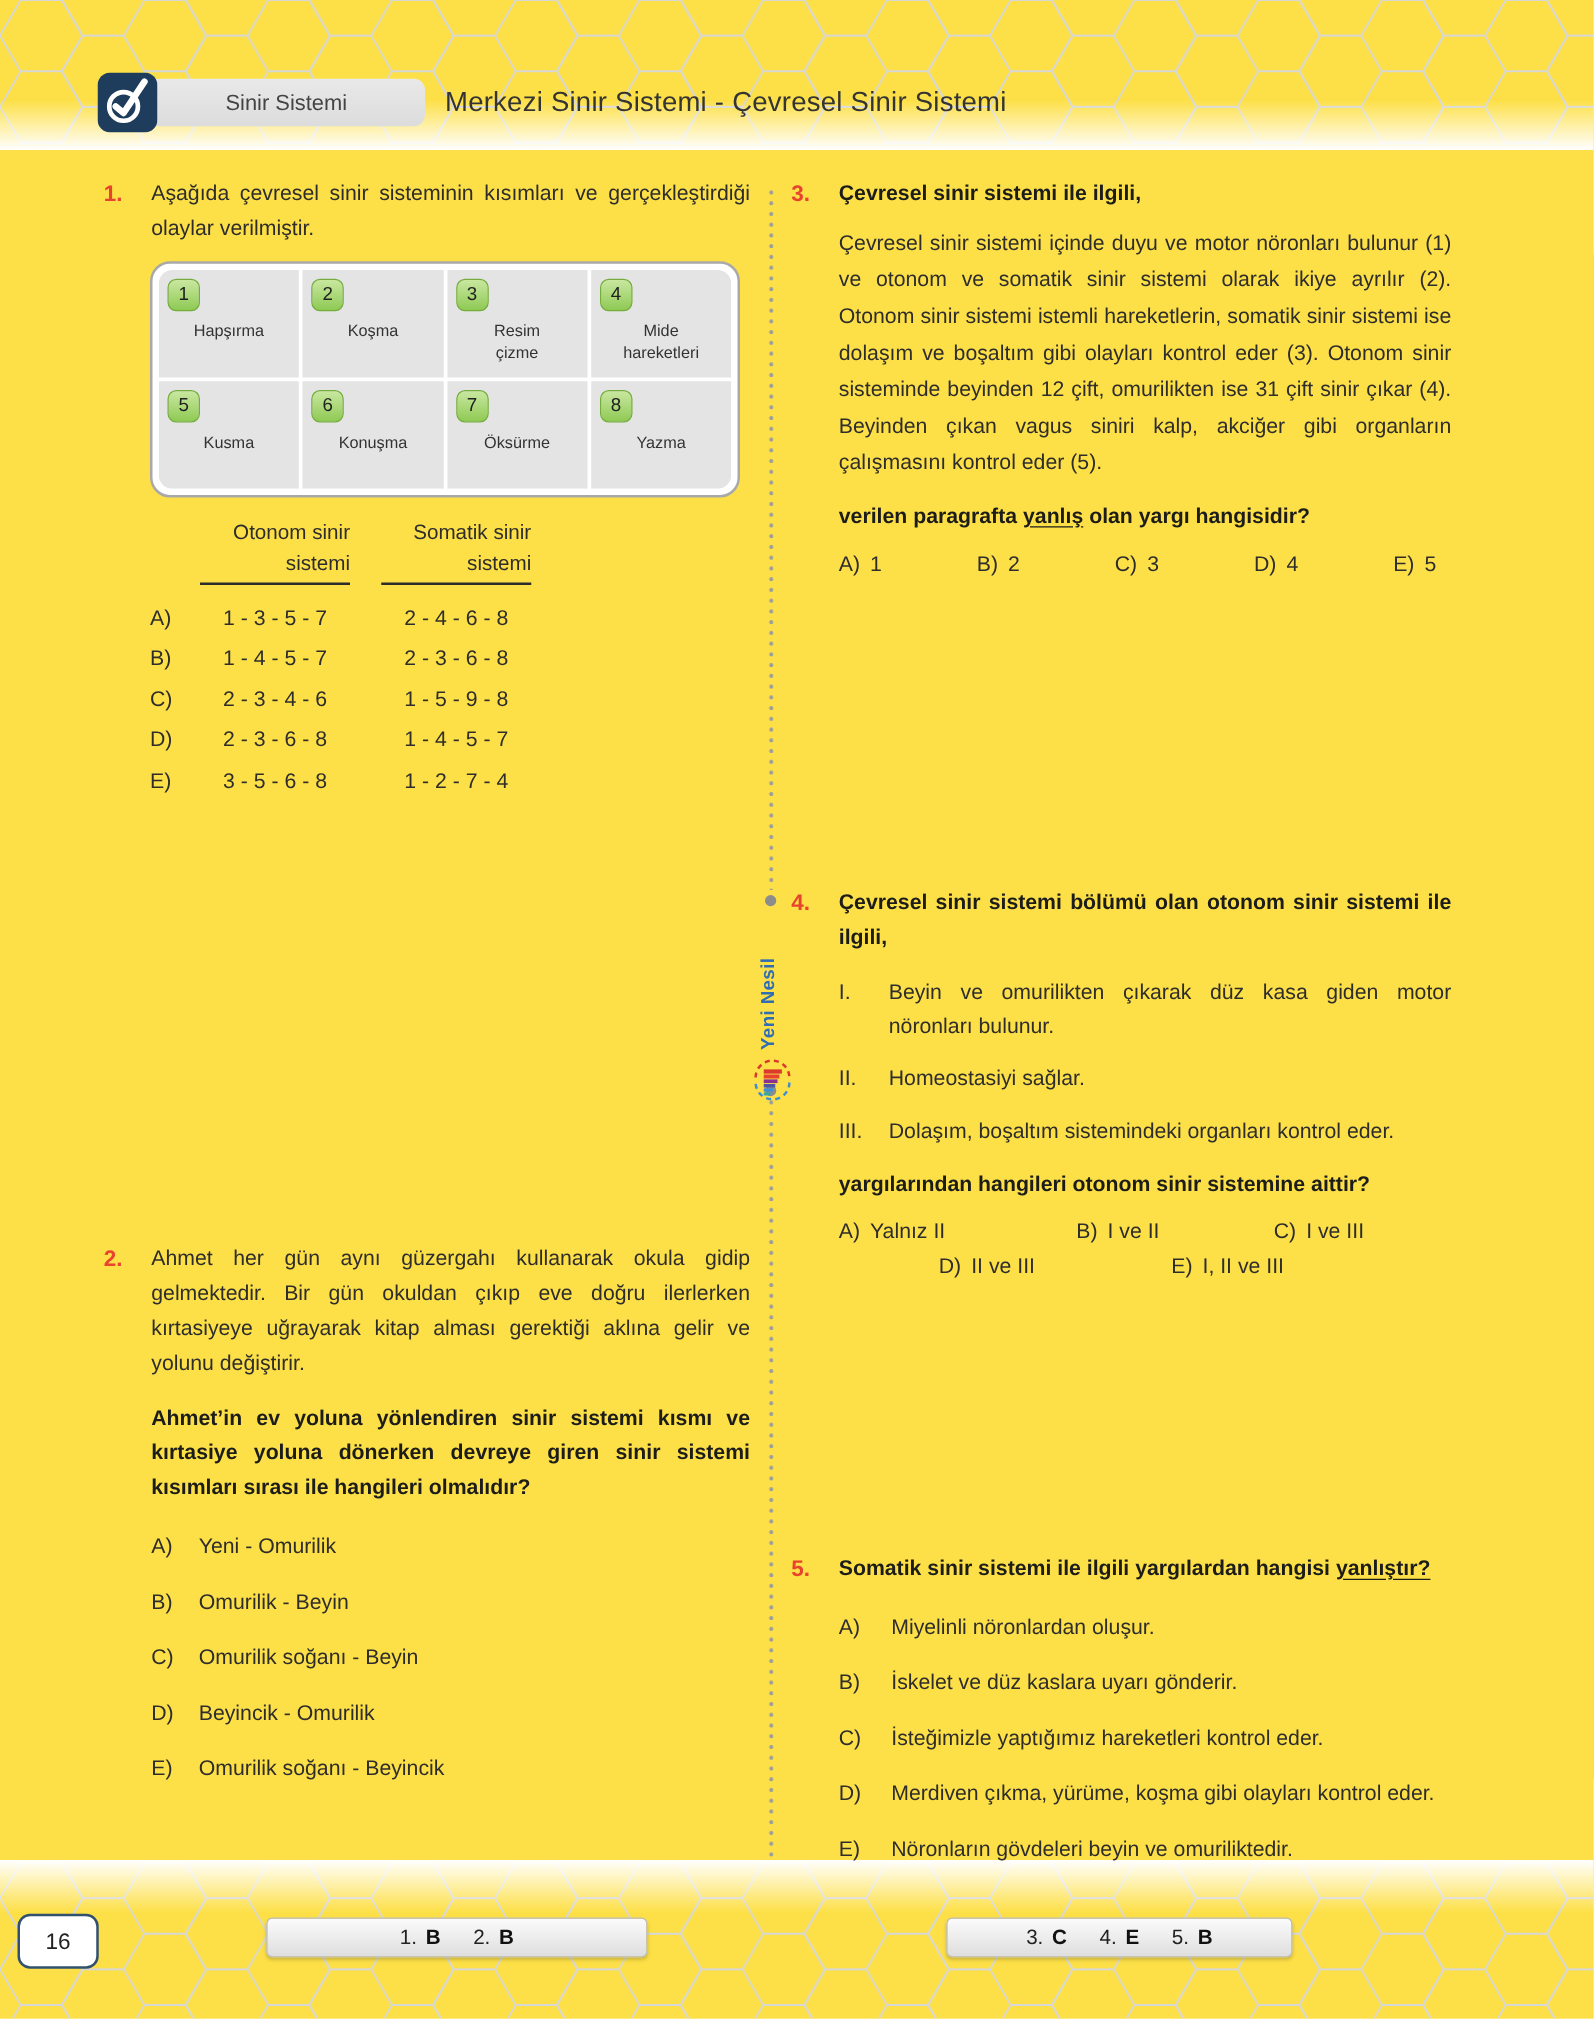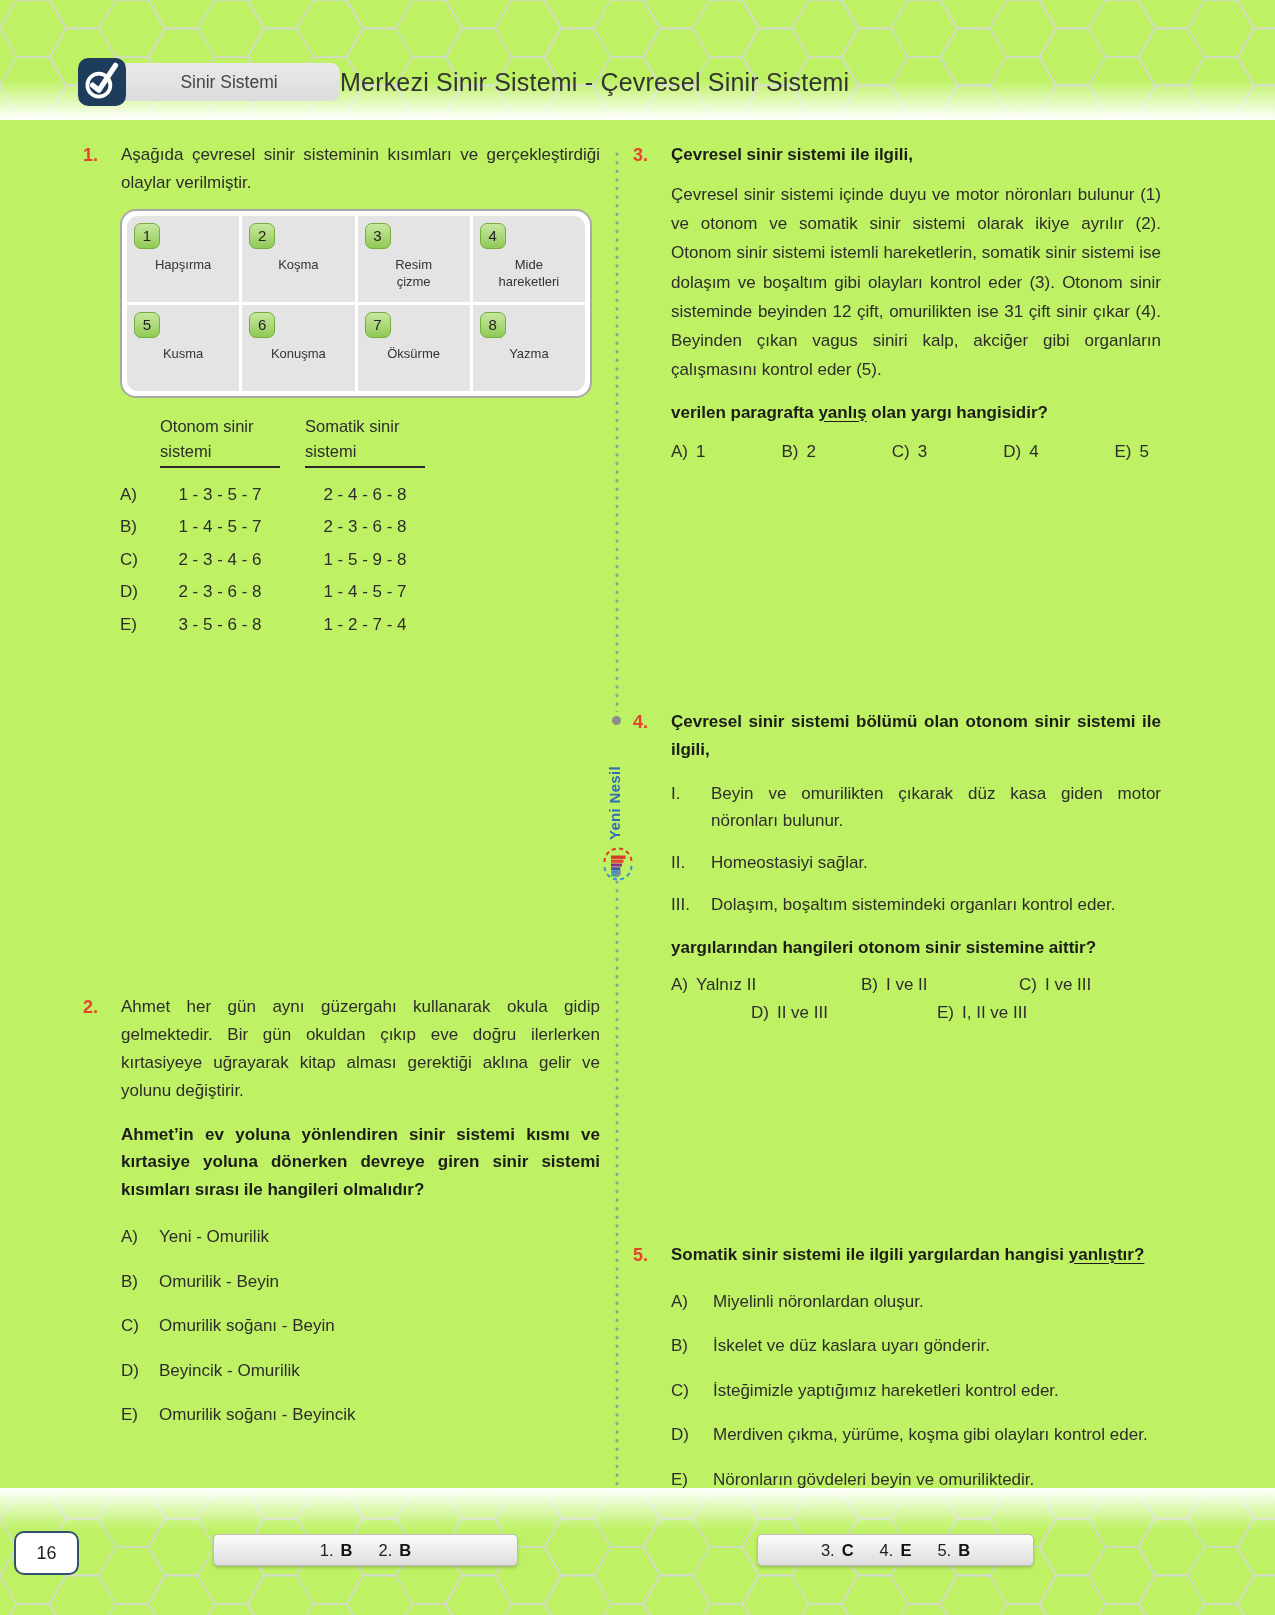--- a/index.html
+++ b/index.html
@@ -1,33 +1,33 @@
 <!DOCTYPE html>
 <html><head>
 <meta charset="utf-8">
 <style>
   * { box-sizing: border-box; margin: 0; padding: 0; }
   body { background: #fff; }
   .page {
     position: relative; width: 1275px; height: 1615px; overflow: hidden;
-    background: #bef264; font-family: "Liberation Sans", sans-serif;
+    background: #fde047; font-family: "Liberation Sans", sans-serif;
     color: #2e2d2c; font-size: 17px;
   }
   .hex-band { position: absolute; left: 0; }
   .fade { position: absolute; left: 0; right: 0; pointer-events: none; }
   .fade-top { top: 80px; height: 40px; background: linear-gradient(rgba(255,255,255,0), #ffffff); }
   .fade-bottom { top: 1488px; height: 42px; background: linear-gradient(#ffffff, rgba(255,255,255,0)); }
 
   
   .header { position: absolute; top: 58px; left: 78px; height: 48px; display: flex; align-items: center; }
   .unit-pill {
     height: 38px; width: 222px; margin-left: -8px; display: flex; align-items: center; justify-content: center;
     background: linear-gradient(#e9e9e9, #dcdcdc); border-radius: 9px; color: #444; font-size: 17.5px;
   }
-  .page-title { font-size: 25px; color: #343434; letter-spacing: .2px; }
+  .page-title { margin-left: 16px; font-size: 22px; color: #343434; letter-spacing: .2px; }
 
   
   .divider {
     position: absolute; left: 615px; width: 4px;
     background-image: radial-gradient(circle at 2px 4px, #9b9b9b 1.35px, rgba(0,0,0,0) 1.8px);
     background-size: 4px 8.6px; background-repeat: repeat-y;
   }
   .bigdot { position: absolute; width: 9px; height: 9px; border-radius: 50%; background: #8c8c8c; left: 612px; }
   .brand-text {
     position: absolute; left: 606px; top: 840px; transform: rotate(-90deg); transform-origin: 0 0;
@@ -62,21 +62,21 @@
   }
   .event-label {
     position: absolute; left: 0; right: 0; top: 40px; text-align: center;
     font-size: 13px; line-height: 1.35; white-space: pre-line; color: #333;
   }
 
   
   .sys-table { margin: 16px 0 0 37px; }
   .sys-headers { display: grid; grid-template-columns: 30px 140px 150px; margin-bottom: 10px; }
   .sys-header {
-    grid-column: auto; justify-self: center; width: 120px; text-align: left;
+    grid-column: auto; justify-self: center; width: 120px; text-align: right;
     line-height: 1.5; padding-bottom: 3px; border-bottom: 2px solid #2c2c2c; font-size: 16.5px;
   }
   .sys-row { display: grid; grid-template-columns: 30px 140px 150px; height: 32.5px; align-items: center; }
   .sys-val { text-align: center; }
   .opt-letter { color: #2e2d2c; }
 
   
   .opt { display: grid; grid-template-columns: 38px 1fr; margin-bottom: 19px; line-height: 1.5; }
   .opt-inline { display: flex; gap: 8px; white-space: nowrap; }
   .optrow { display: flex; }

